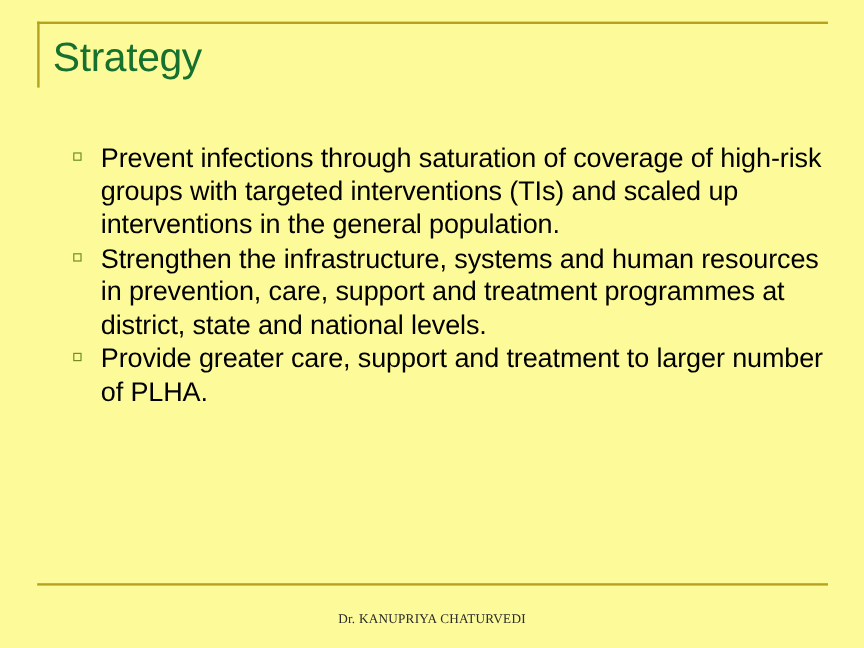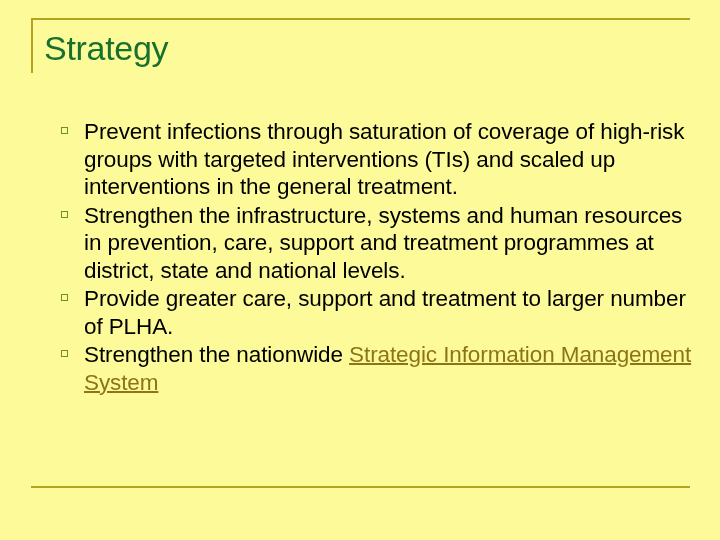--- a/index.html
+++ b/index.html
@@ -117,35 +117,32 @@
 
   <div class="title-rule-top"></div>
   <div class="title-rule-left"></div>
 
   <div class="slide-title">Strategy</div>
 
   <ul class="body-list">
 
     <li class="bullet-item">
       <span class="bullet-marker"></span>
-      <span class="bullet-text">Prevent infections through saturation of coverage of high-risk groups with targeted interventions (TIs) and scaled up interventions in the general treatment.</span>
+      <span class="bullet-text">Prevent infections through saturation of coverage of high-risk groups with targeted interventions (TIs) and scaled up interventions in the general population.</span>
     </li>
 
     <li class="bullet-item">
       <span class="bullet-marker"></span>
       <span class="bullet-text">Strengthen the infrastructure, systems and human resources in prevention, care, support and treatment programmes at district, state and national levels.</span>
     </li>
 
     <li class="bullet-item">
       <span class="bullet-marker"></span>
       <span class="bullet-text">Provide greater care, support and treatment to larger number of PLHA.</span>
     </li>
 
-    <li class="bullet-item">
-      <span class="bullet-marker"></span>
-      <span class="bullet-text">Strengthen the nationwide </span><span class="link-text">Strategic Information Management System</span>
-    </li>
 
   </ul>
 
   <div class="footer-rule"></div>
+  <div class="footer-text">Dr. KANUPRIYA CHATURVEDI</div>
 
 </div>
 
 </body></html>

